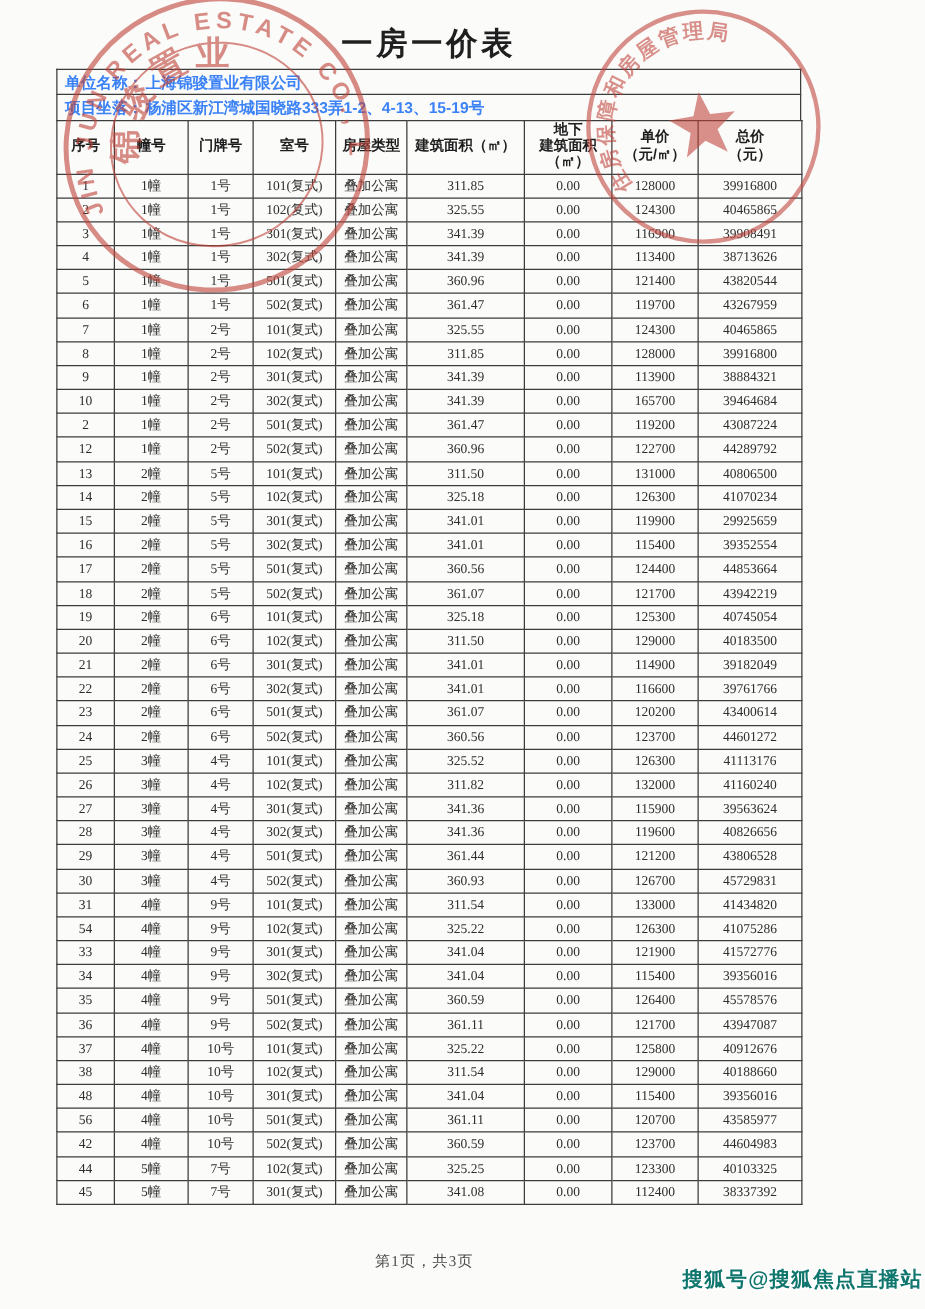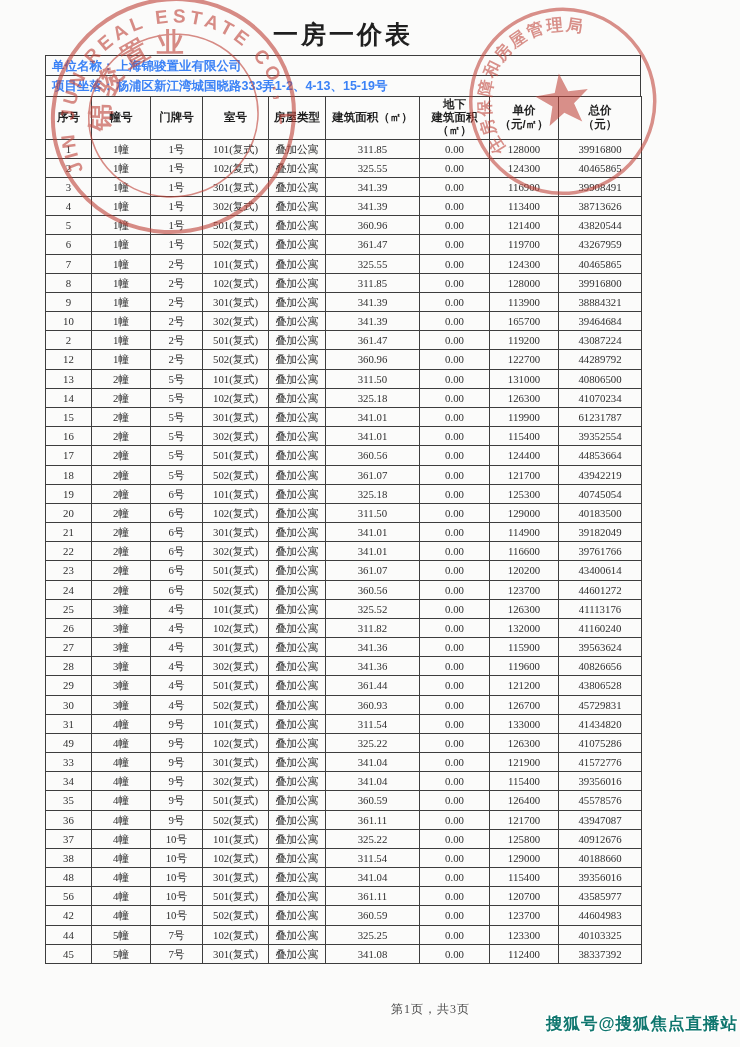--- a/index.html
+++ b/index.html
@@ -41,21 +41,21 @@
     height:43px; line-height:1.15;
     white-space:pre-line;
   }
   table.price td {
     font-size:10.8px; color:#2e2e2e;
     height:18.17px; line-height:18.17px;
     white-space:nowrap; overflow:hidden;
   }
   .footer {
     position:absolute; left:300px; top:1001px; width:170px;
-    text-align:right; font-size:12px; color:#4c4c4c; letter-spacing:1px;
+    text-align:left; font-size:12px; color:#4c4c4c; letter-spacing:1px;
   }
   .watermark {
     position:absolute; left:546px; top:1013px; width:192px;
     font-family:"Liberation Sans", sans-serif;
     font-size:16.5px; font-weight:bold; color:#0f766e; letter-spacing:1px;
     text-shadow:-1px -1px 0 #fff, 1px -1px 0 #fff, -1px 1px 0 #fff, 1px 1px 0 #fff, 0 0 3px #fff;
     white-space:nowrap;
   }
   .stamp { position:absolute; pointer-events:none; }
   .stamp-left  { left:40px;  top:-12px; transform:rotate(-18deg); opacity:.60; }
@@ -259,21 +259,21 @@
         </tr>
         <tr>
           <td>15</td>
           <td>2幢</td>
           <td>5号</td>
           <td>301(复式)</td>
           <td>叠加公寓</td>
           <td>341.01</td>
           <td>0.00</td>
           <td>119900</td>
-          <td>61231787</td>
+          <td>29925659</td>
         </tr>
         <tr>
           <td>16</td>
           <td>2幢</td>
           <td>5号</td>
           <td>302(复式)</td>
           <td>叠加公寓</td>
           <td>341.01</td>
           <td>0.00</td>
           <td>115400</td>
@@ -438,21 +438,21 @@
           <td>4幢</td>
           <td>9号</td>
           <td>101(复式)</td>
           <td>叠加公寓</td>
           <td>311.54</td>
           <td>0.00</td>
           <td>133000</td>
           <td>41434820</td>
         </tr>
         <tr>
-          <td>49</td>
+          <td>54</td>
           <td>4幢</td>
           <td>9号</td>
           <td>102(复式)</td>
           <td>叠加公寓</td>
           <td>325.22</td>
           <td>0.00</td>
           <td>126300</td>
           <td>41075286</td>
         </tr>
         <tr>

